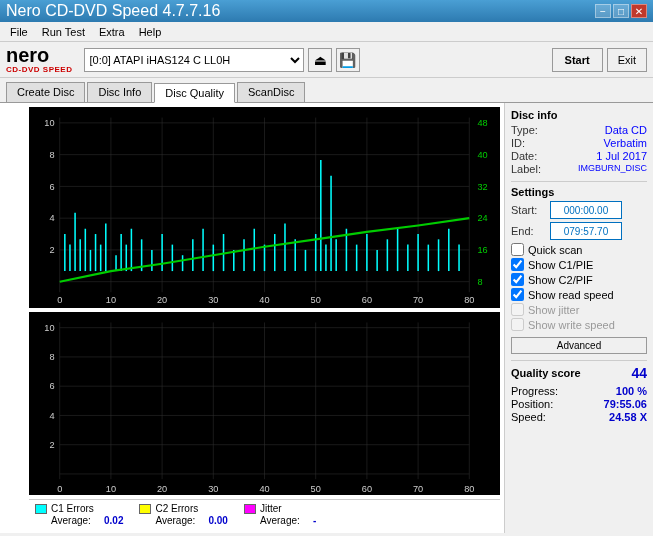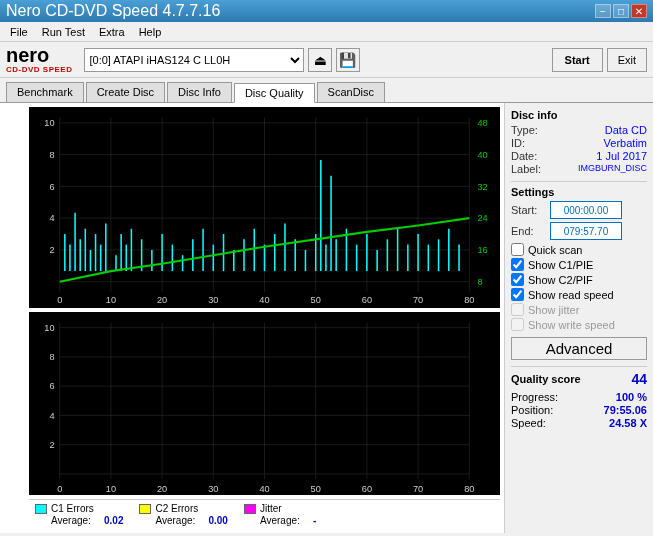--- a/index.html
+++ b/index.html
@@ -52,21 +52,21 @@
     .refresh-btn { width: 20px; height: 20px; border: 1px solid #999; background: #f0f0f0; cursor: pointer; font-size: 11px; }
     
     .field-row { display: flex; align-items: center; margin-bottom: 3px; gap: 4px; }
     .field-label { width: 35px; color: #333; }
     .field-input { width: 72px; height: 18px; font-size: 10px; border: 1px solid #0070c0; background: white; color: #0070c0; text-align: center; }
     
     .checkbox-row { display: flex; align-items: center; gap: 4px; margin-bottom: 2px; }
     .checkbox-label { font-size: 11px; }
     .checkbox-label.disabled { color: #999; }
     
-    .advanced-btn { width: 100%; padding: 2px; background: #f0f0f0; border: 1px solid #999; cursor: pointer; font-size: 15px; margin-top: 4px; }
+    .advanced-btn { width: 100%; padding: 2px; background: #f0f0f0; border: 1px solid #999; cursor: pointer; font-size: 10px; margin-top: 4px; }
     
     .quality-row { display: flex; justify-content: space-between; align-items: center; margin-top: 4px; padding-top: 4px; border-top: 1px solid #ccc; }
     .quality-label { font-weight: bold; }
     .quality-value { font-weight: bold; color: #00c; font-size: 14px; }
     
     .progress-section { margin-top: 4px; }
     .prog-row { display: flex; justify-content: space-between; margin-bottom: 1px; }
     
     
     .legend { display: flex; gap: 16px; padding: 3px 6px; border-top: 1px solid #ccc; font-size: 10px; }
@@ -110,21 +110,20 @@
     <option>[0:0]  ATAPI  iHAS124  C  LL0H</option>
   </select>
   <button class="toolbar-btn" title="Eject">⏏</button>
   <button class="toolbar-btn" title="Save">💾</button>
   <div style="flex:1"></div>
   <button class="start-btn">Start</button>
   <button class="exit-btn">Exit</button>
 </div>
 
 <div class="tabs">
-  <div class="tab">Benchmark</div>
   <div class="tab">Create Disc</div>
   <div class="tab">Disc Info</div>
   <div class="tab active">Disc Quality</div>
   <div class="tab">ScanDisc</div>
 </div>
 
 <div class="main-content">
 
   <div class="chart-area">
 

